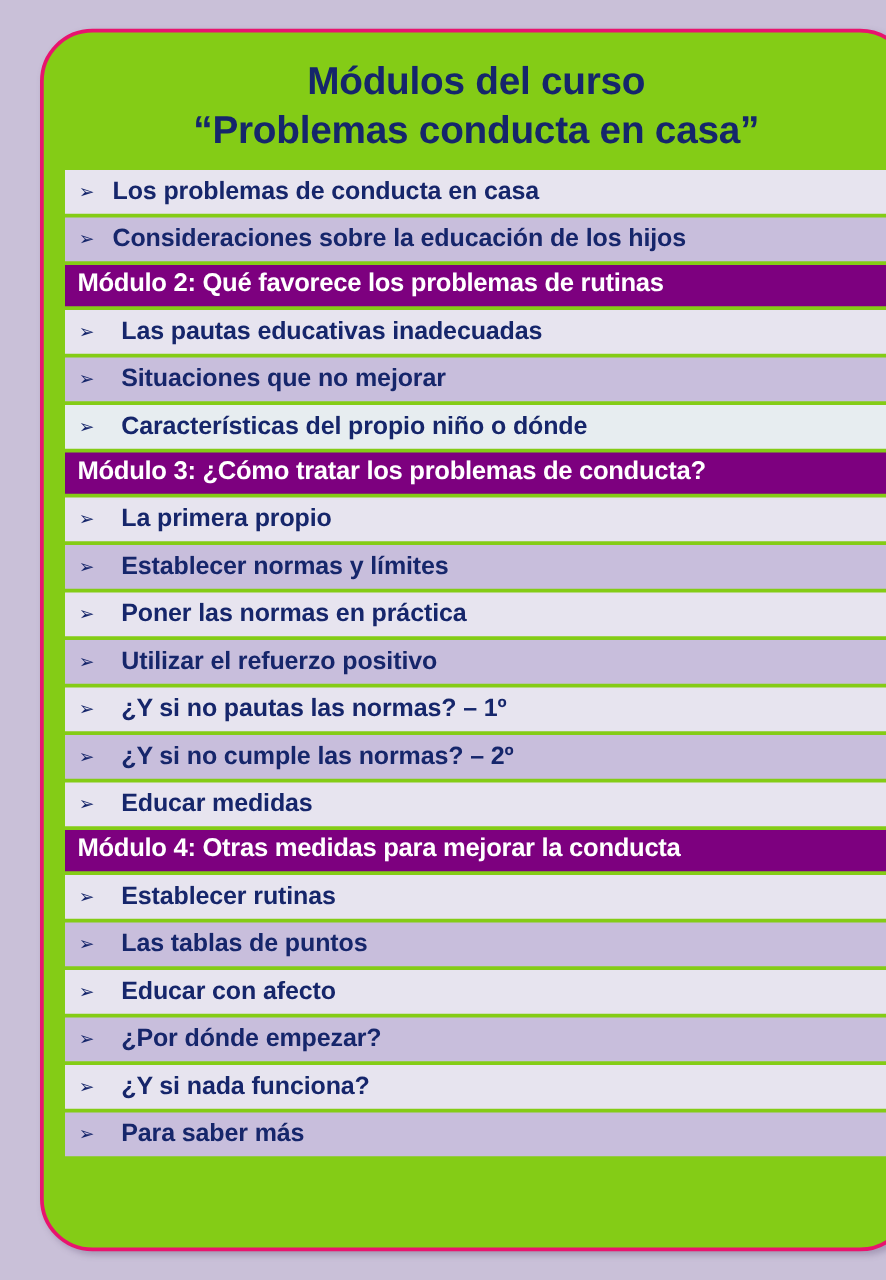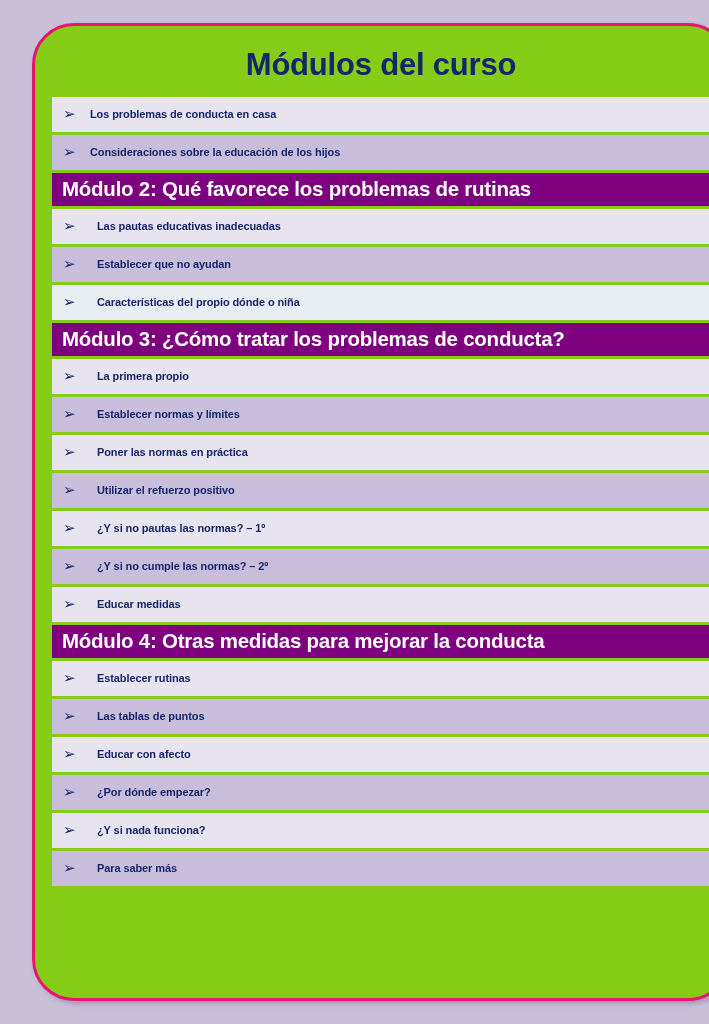--- a/index.html
+++ b/index.html
@@ -94,41 +94,42 @@
     font-size: 15px;
     line-height: 1;
     width: 14px;
     flex: 0 0 14px;
     text-align: left;
     font-family: "DejaVu Sans", sans-serif;
   }
 
   .topic-label {
     color: #16266b;
-    font-size: 11px;
+    font-size: 20px;
     font-weight: bold;
     letter-spacing: -0.1px;
     white-space: nowrap;
   }
 
   
   .indent-1 .topic-label { margin-left: 13px; }
   .indent-2 .topic-label { margin-left: 20px; }
 
   .module-block { margin-bottom: 3px; }
   .module-block:last-child { margin-bottom: 0; }
 </style>
 </head>
 <body>
 
 <div id="poster">
   <div id="card">
 
     <div id="title-block">
       <div class="title-line">Módulos del curso</div>
+      <div class="title-line">“Problemas conducta en casa”</div>
     </div>
 
     <div id="module-list">
         <div class="module-block">
           <div class="topic-row shade-a indent-1">
             <span class="bullet">➢</span>
             <span class="topic-label">Los problemas de conducta en casa</span>
           </div>
           <div class="topic-row shade-b indent-1">
             <span class="bullet">➢</span>
@@ -136,25 +137,25 @@
           </div>
         </div>
         <div class="module-block">
           <div class="module-header">Módulo 2: Qué favorece los problemas de rutinas</div>
           <div class="topic-row shade-a indent-2">
             <span class="bullet">➢</span>
             <span class="topic-label">Las pautas educativas inadecuadas</span>
           </div>
           <div class="topic-row shade-b indent-2">
             <span class="bullet">➢</span>
-            <span class="topic-label">Establecer que no ayudan</span>
+            <span class="topic-label">Situaciones que no mejorar</span>
           </div>
           <div class="topic-row shade-c indent-2">
             <span class="bullet">➢</span>
-            <span class="topic-label">Características del propio dónde o niña</span>
+            <span class="topic-label">Características del propio niño o dónde</span>
           </div>
         </div>
         <div class="module-block">
           <div class="module-header">Módulo 3: ¿Cómo tratar los problemas de conducta?</div>
           <div class="topic-row shade-a indent-2">
             <span class="bullet">➢</span>
             <span class="topic-label">La primera propio</span>
           </div>
           <div class="topic-row shade-b indent-2">
             <span class="bullet">➢</span>

